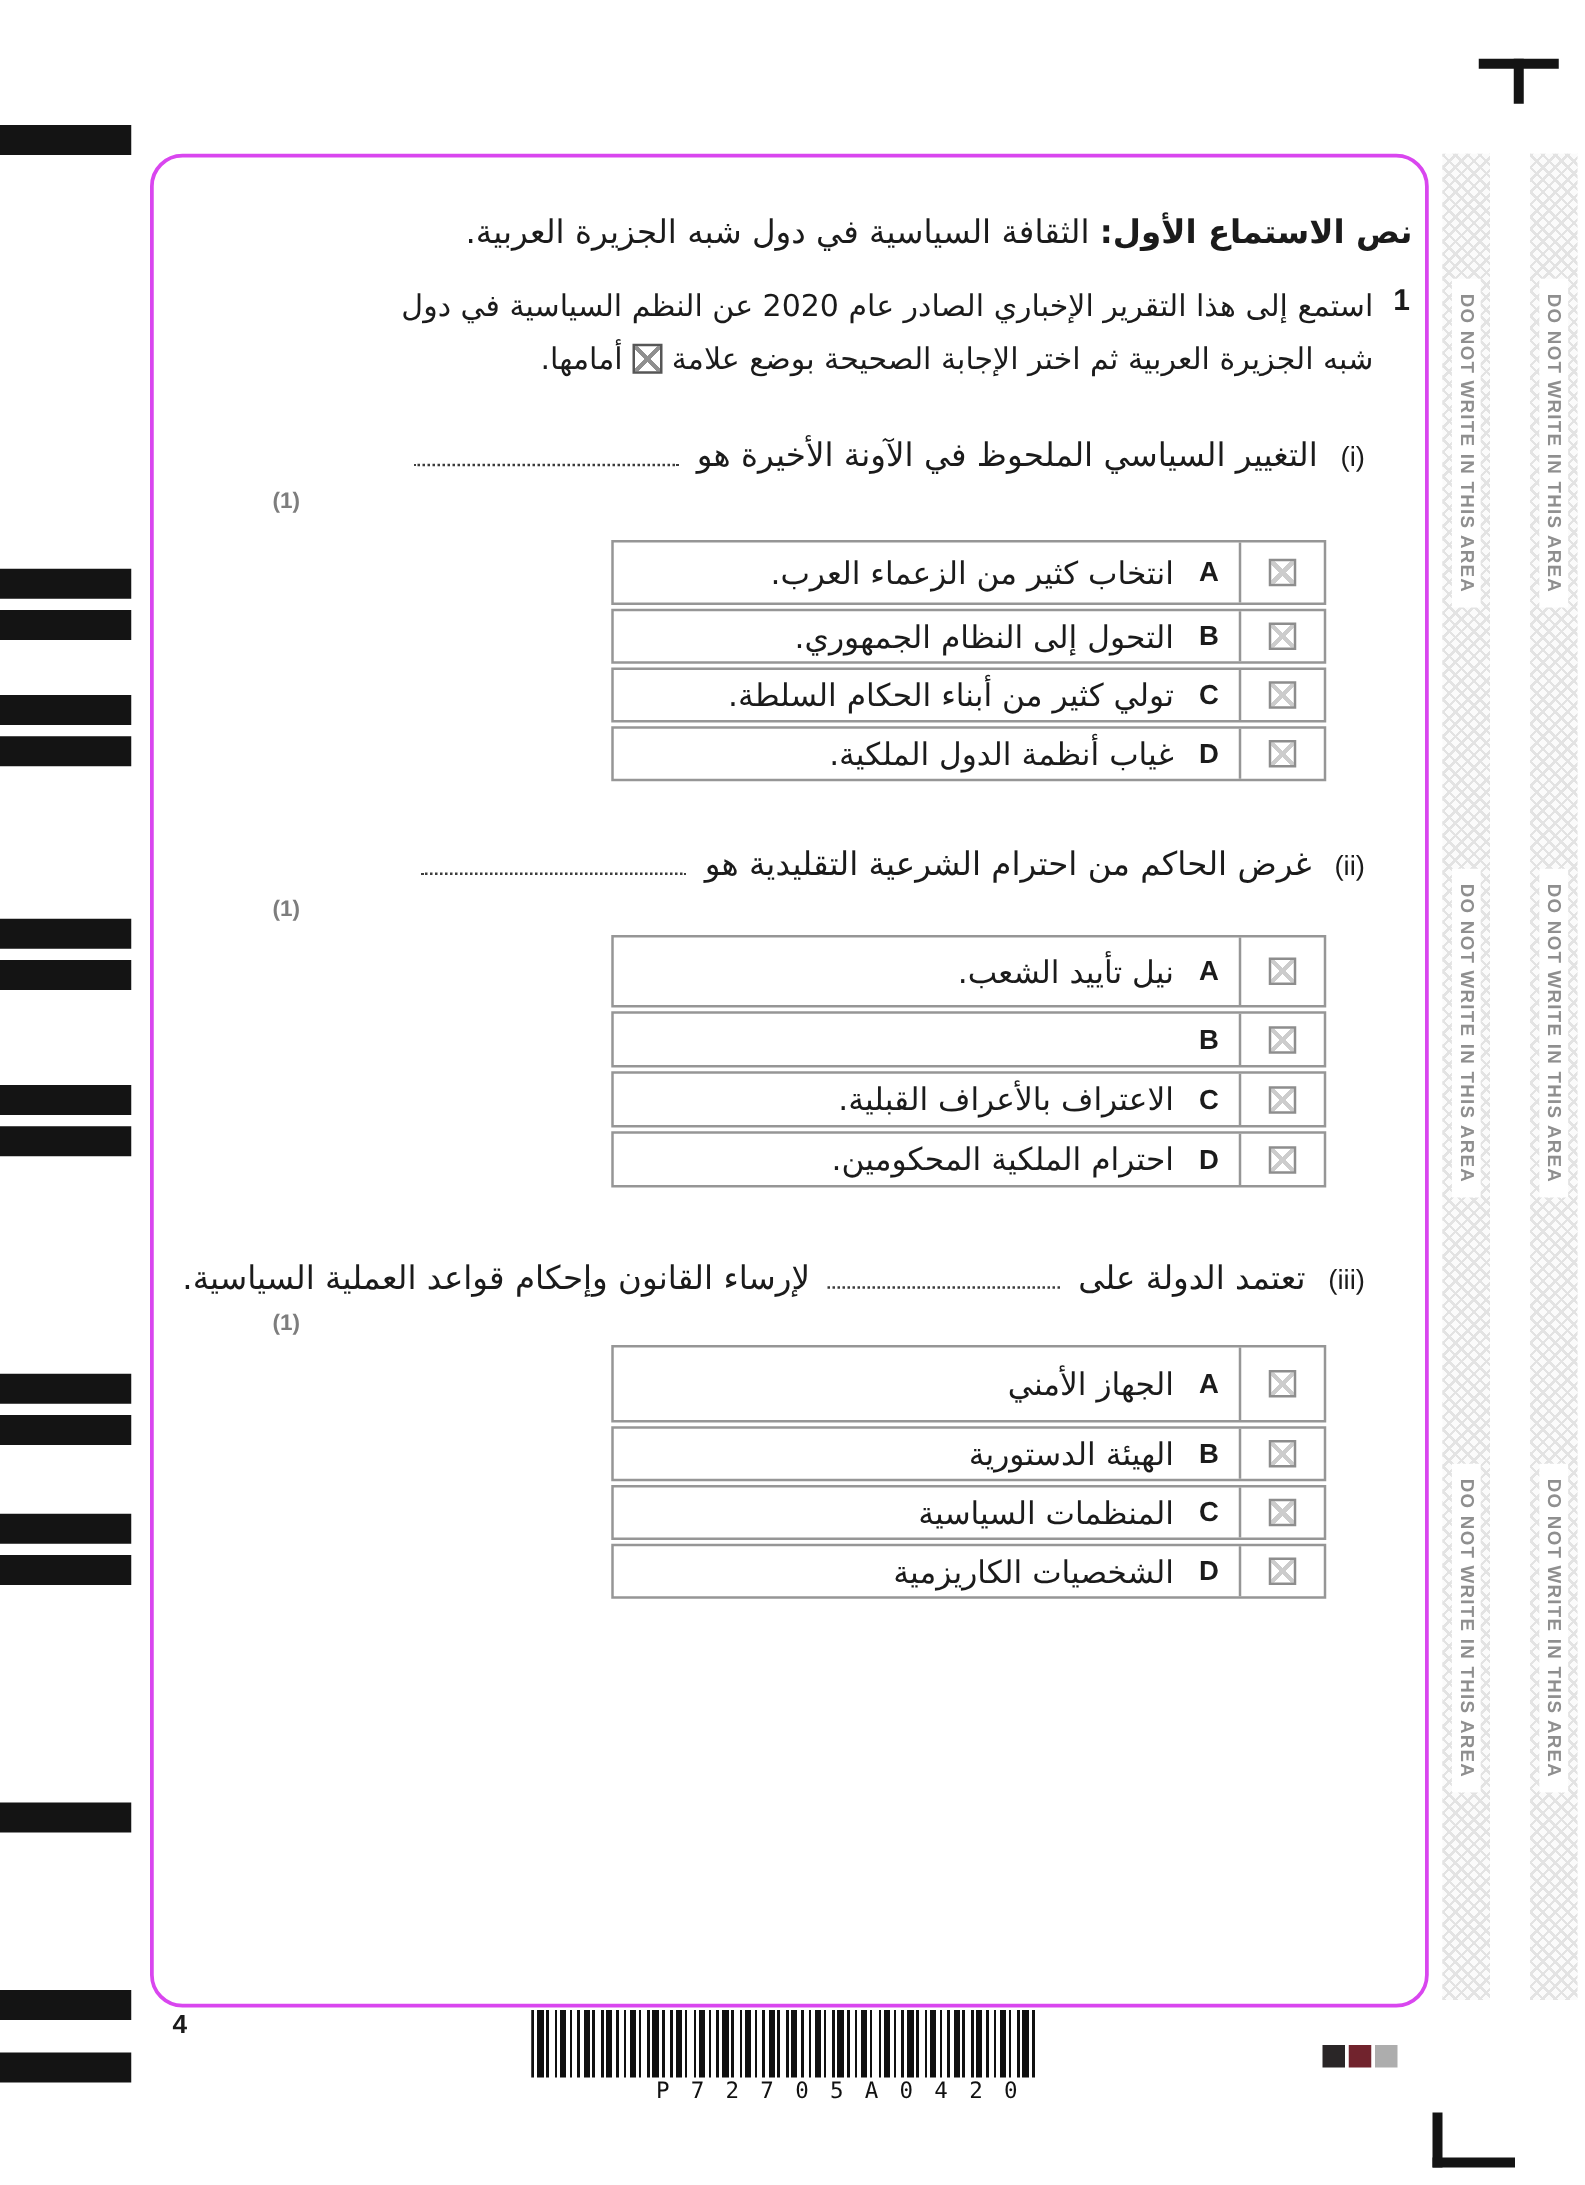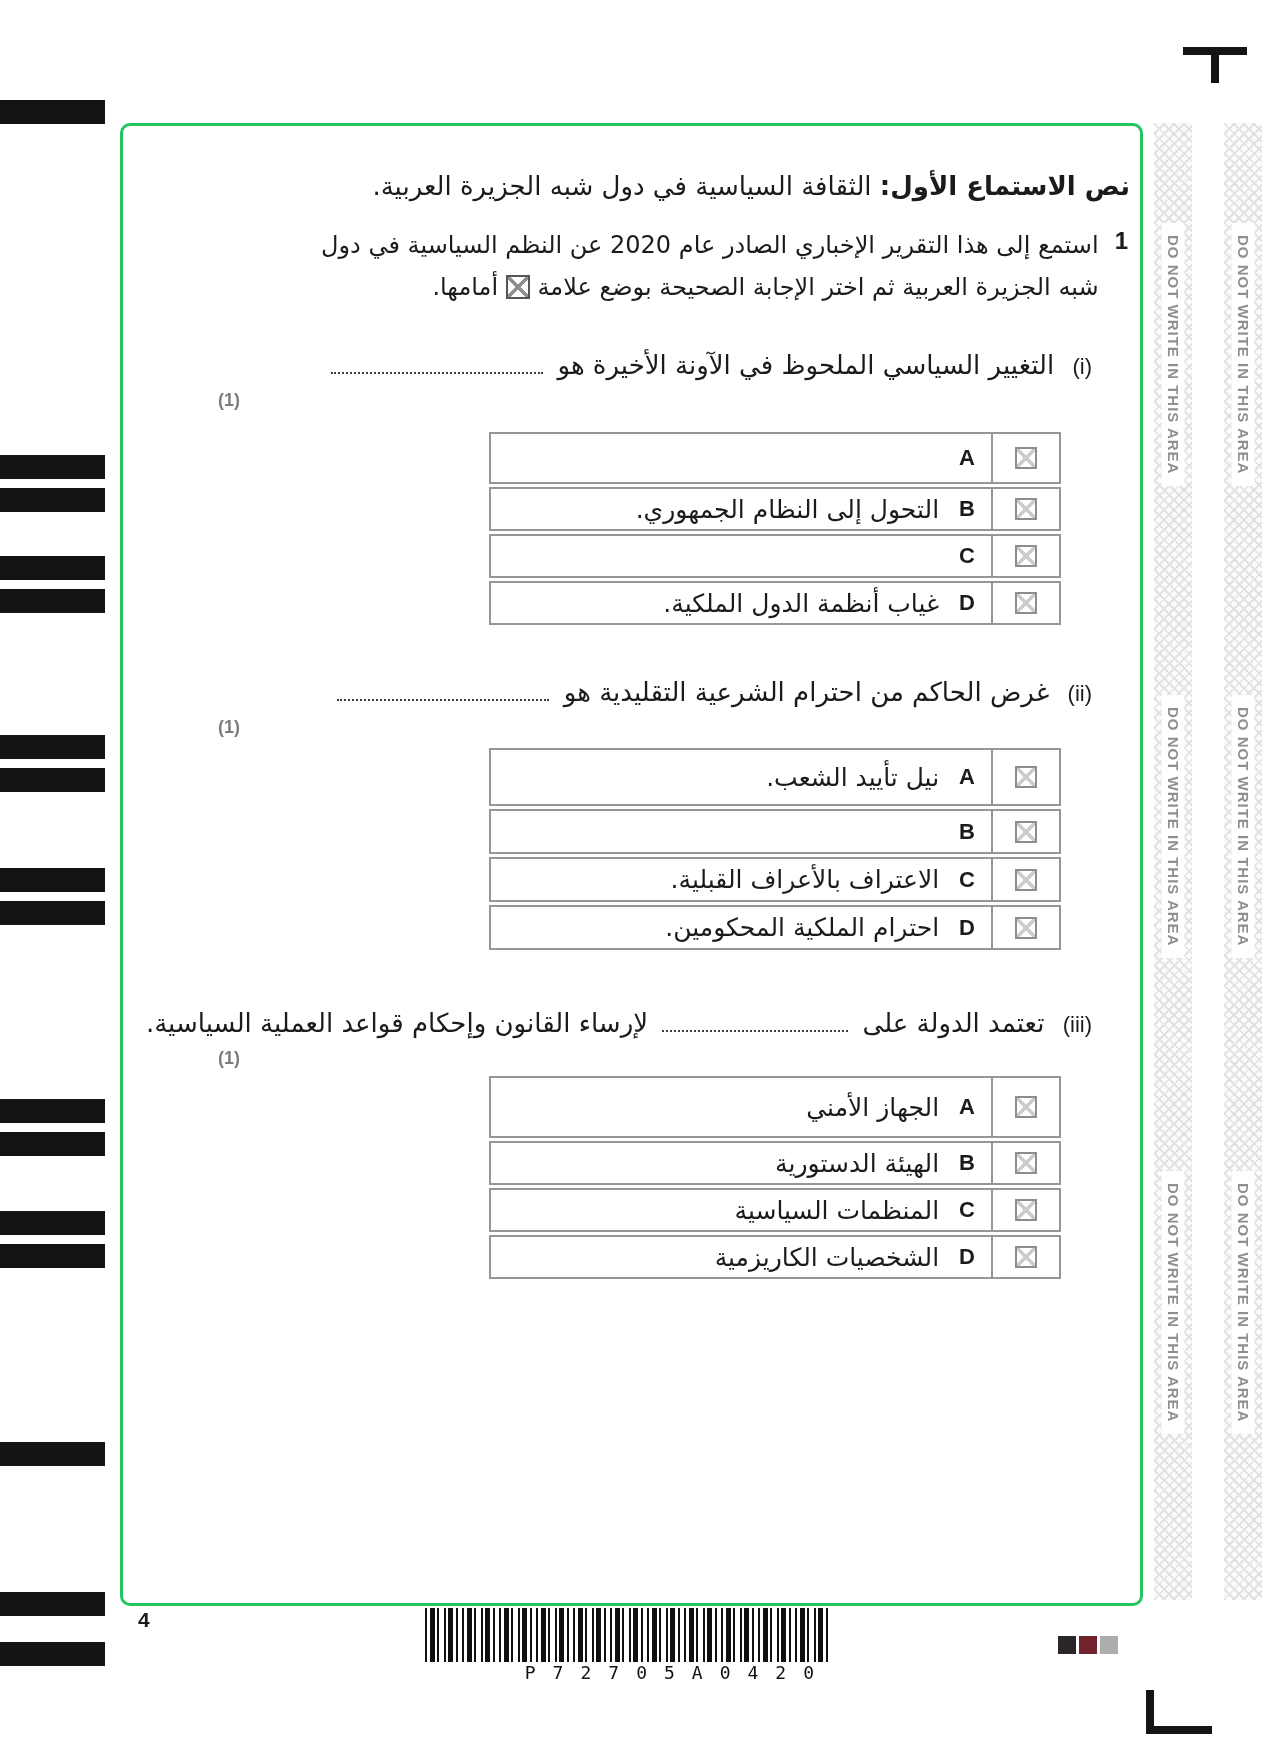--- a/index.html
+++ b/index.html
@@ -5,21 +5,21 @@
   html,body{margin:0;padding:0;background:#ffffff;}
   .page{position:relative;width:1268px;height:1748px;background:#ffffff;overflow:hidden;
         font-family:"DejaVu Sans",sans-serif;color:#1b1b1b;}
 
   
   .reg-bar{position:absolute;left:0;width:105px;height:24px;background:#141414;}
   .mark{position:absolute;background:#141414;}
 
   
   .content-box{position:absolute;left:120px;top:123px;width:1017px;height:1477px;
-               border:3px solid #22c55e;border-radius:10px;background:#ffffff;}
+               border:3px solid #d946ef;border-radius:26px;background:#ffffff;}
 
   
   .dnw-strip{position:absolute;top:123px;height:1477px;width:38px;background-color:#fbfbfb;
      background-image:
        repeating-linear-gradient(45deg,#e3e3e3 0 2px,transparent 2px 7px),
        repeating-linear-gradient(135deg,#e3e3e3 0 2px,transparent 2px 7px);}
   .dnw-strip.s1{left:1154px;}
   .dnw-strip.s2{left:1224px;}
   .dnw-text{position:absolute;left:50%;transform:translateX(-50%);
      writing-mode:vertical-rl;text-orientation:mixed;white-space:nowrap;
@@ -146,37 +146,39 @@
         <span class="mark1">(1)</span>
       </div>
 
       <div class="opt-table t1">
         <div class="opt-row first">
           <div class="opt-check">
               <span class="cb"></span>
             </div>
           <div class="opt-text">
               <span class="opt-letter">A</span>
+              <span>انتخاب كثير من الزعماء العرب.</span>
             </div>
         </div>
         <div class="opt-row">
           <div class="opt-check">
               <span class="cb"></span>
             </div>
           <div class="opt-text">
               <span class="opt-letter">B</span>
               <span>التحول إلى النظام الجمهوري.</span>
             </div>
         </div>
         <div class="opt-row">
           <div class="opt-check">
               <span class="cb"></span>
             </div>
           <div class="opt-text">
               <span class="opt-letter">C</span>
+              <span>تولي كثير من أبناء الحكام السلطة.</span>
             </div>
         </div>
         <div class="opt-row">
           <div class="opt-check">
               <span class="cb"></span>
             </div>
           <div class="opt-text">
               <span class="opt-letter">D</span>
               <span>غياب أنظمة الدول الملكية.</span>
             </div>

